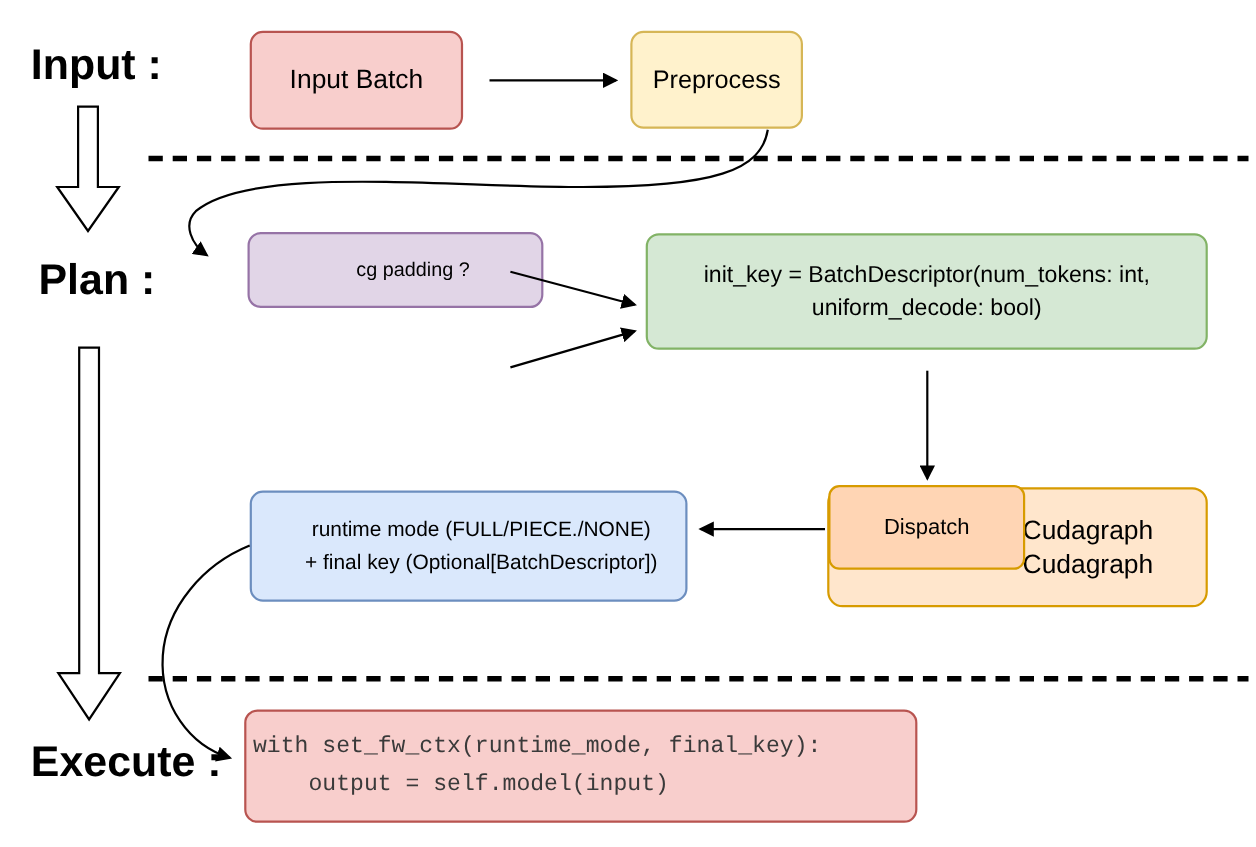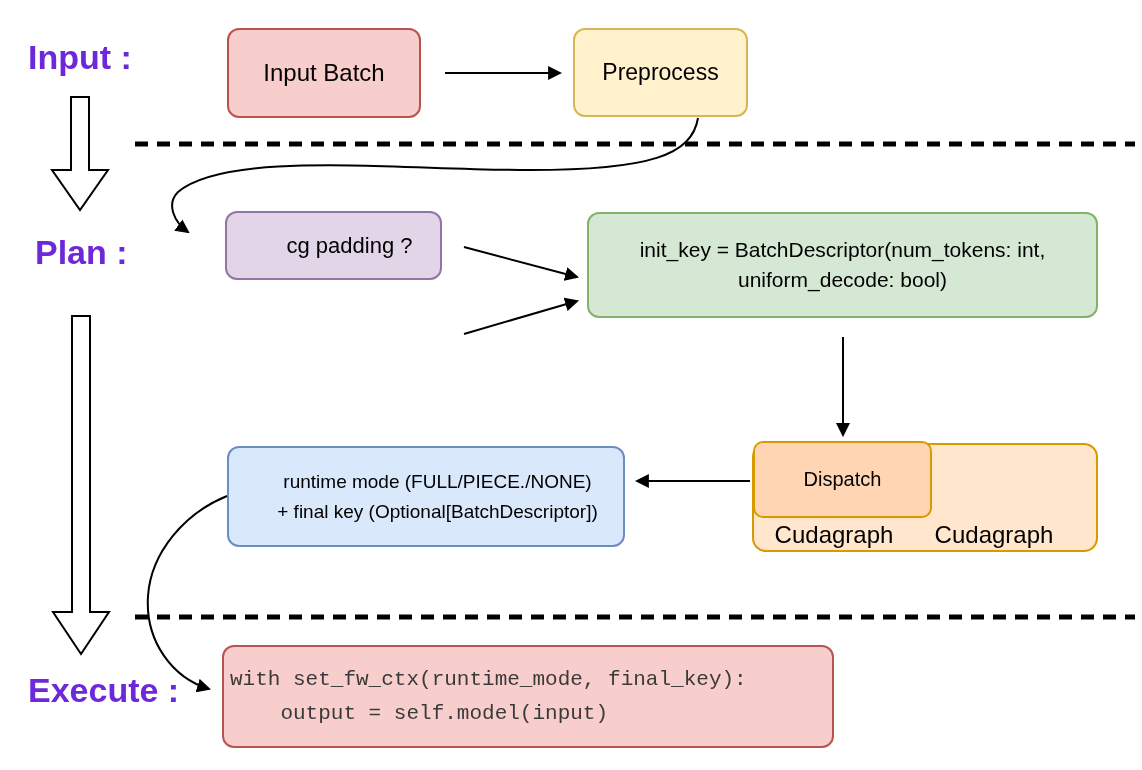--- a/index.html
+++ b/index.html
@@ -7,45 +7,45 @@
     position: relative;
     width: 1142px;
     height: 770px;
     background: #ffffff;
     font-family: "Liberation Sans", sans-serif;
     overflow: hidden;
   }
   .stage-label {
     position: absolute;
     font-weight: bold;
-    font-size: 34px;
-    color: #6d28d9;
+    font-size: 39px;
+    color: #000000;
     white-space: nowrap;
     text-align: center;
   }
   .node {
     position: absolute;
     border: 2px solid;
     border-radius: 12px;
     display: flex;
     flex-direction: column;
     align-items: center;
     justify-content: center;
     text-align: center;
     color: #000000;
     box-sizing: border-box;
   }
   .node span { display:block; white-space: nowrap; }
   #node-input-batch   { left:227px; top:28px;  width:194px; height:90px;  font-size:24px; }
-  #node-preprocess    { left:573px; top:28px;  width:175px; height:89px;  font-size:23px; }
-  #node-cg-padding    { left:225px; top:211px; width:217px; height:69px;  font-size:22px;padding-left:32px; }
+  #node-preprocess    { left:573px; top:28px;  width:157px; height:89px;  font-size:23px; }
+  #node-cg-padding    { left:225px; top:211px; width:269px; height:69px;  font-size:18px;padding-left:32px; }
   #node-uniform-decode{ left:225px; top:299px; width:237px; height:70px;  font-size:25px; }
   #node-init-key      { left:587px; top:212px; width:511px; height:106px; font-size:21px; line-height:30px; }
   #node-cudagraph     { left:752px; top:443px; width:346px; height:109px; font-size:24px; line-height:31px;
-                        align-items:flex-end; flex-direction:row; justify-content:center; padding-right:22px; border-radius:14px; }
+                        align-items:flex-end; flex-direction:column; justify-content:center; padding-right:22px; border-radius:14px; }
   #node-cudagraph span { width:170px; text-align:center; }
   #node-dispatch      { left:753px; top:441px; width:179px; height:77px;  font-size:20px; border-radius:10px; }
   #node-runtime-mode  { left:227px; top:446px; width:398px; height:101px; font-size:19px; line-height:30px;padding-left:23px; }
   #node-code          { left:222px; top:645px; width:612px; height:103px;
                         font-family:"Liberation Mono","DejaVu Sans Mono",monospace;
                         font-size:21px; line-height:34px;
                         align-items:flex-start; padding-left:6px; text-align:left; }
   #node-code span { white-space: pre; }
   #connector-layer {
     position:absolute; left:0; top:0; width:1142px; height:770px;

